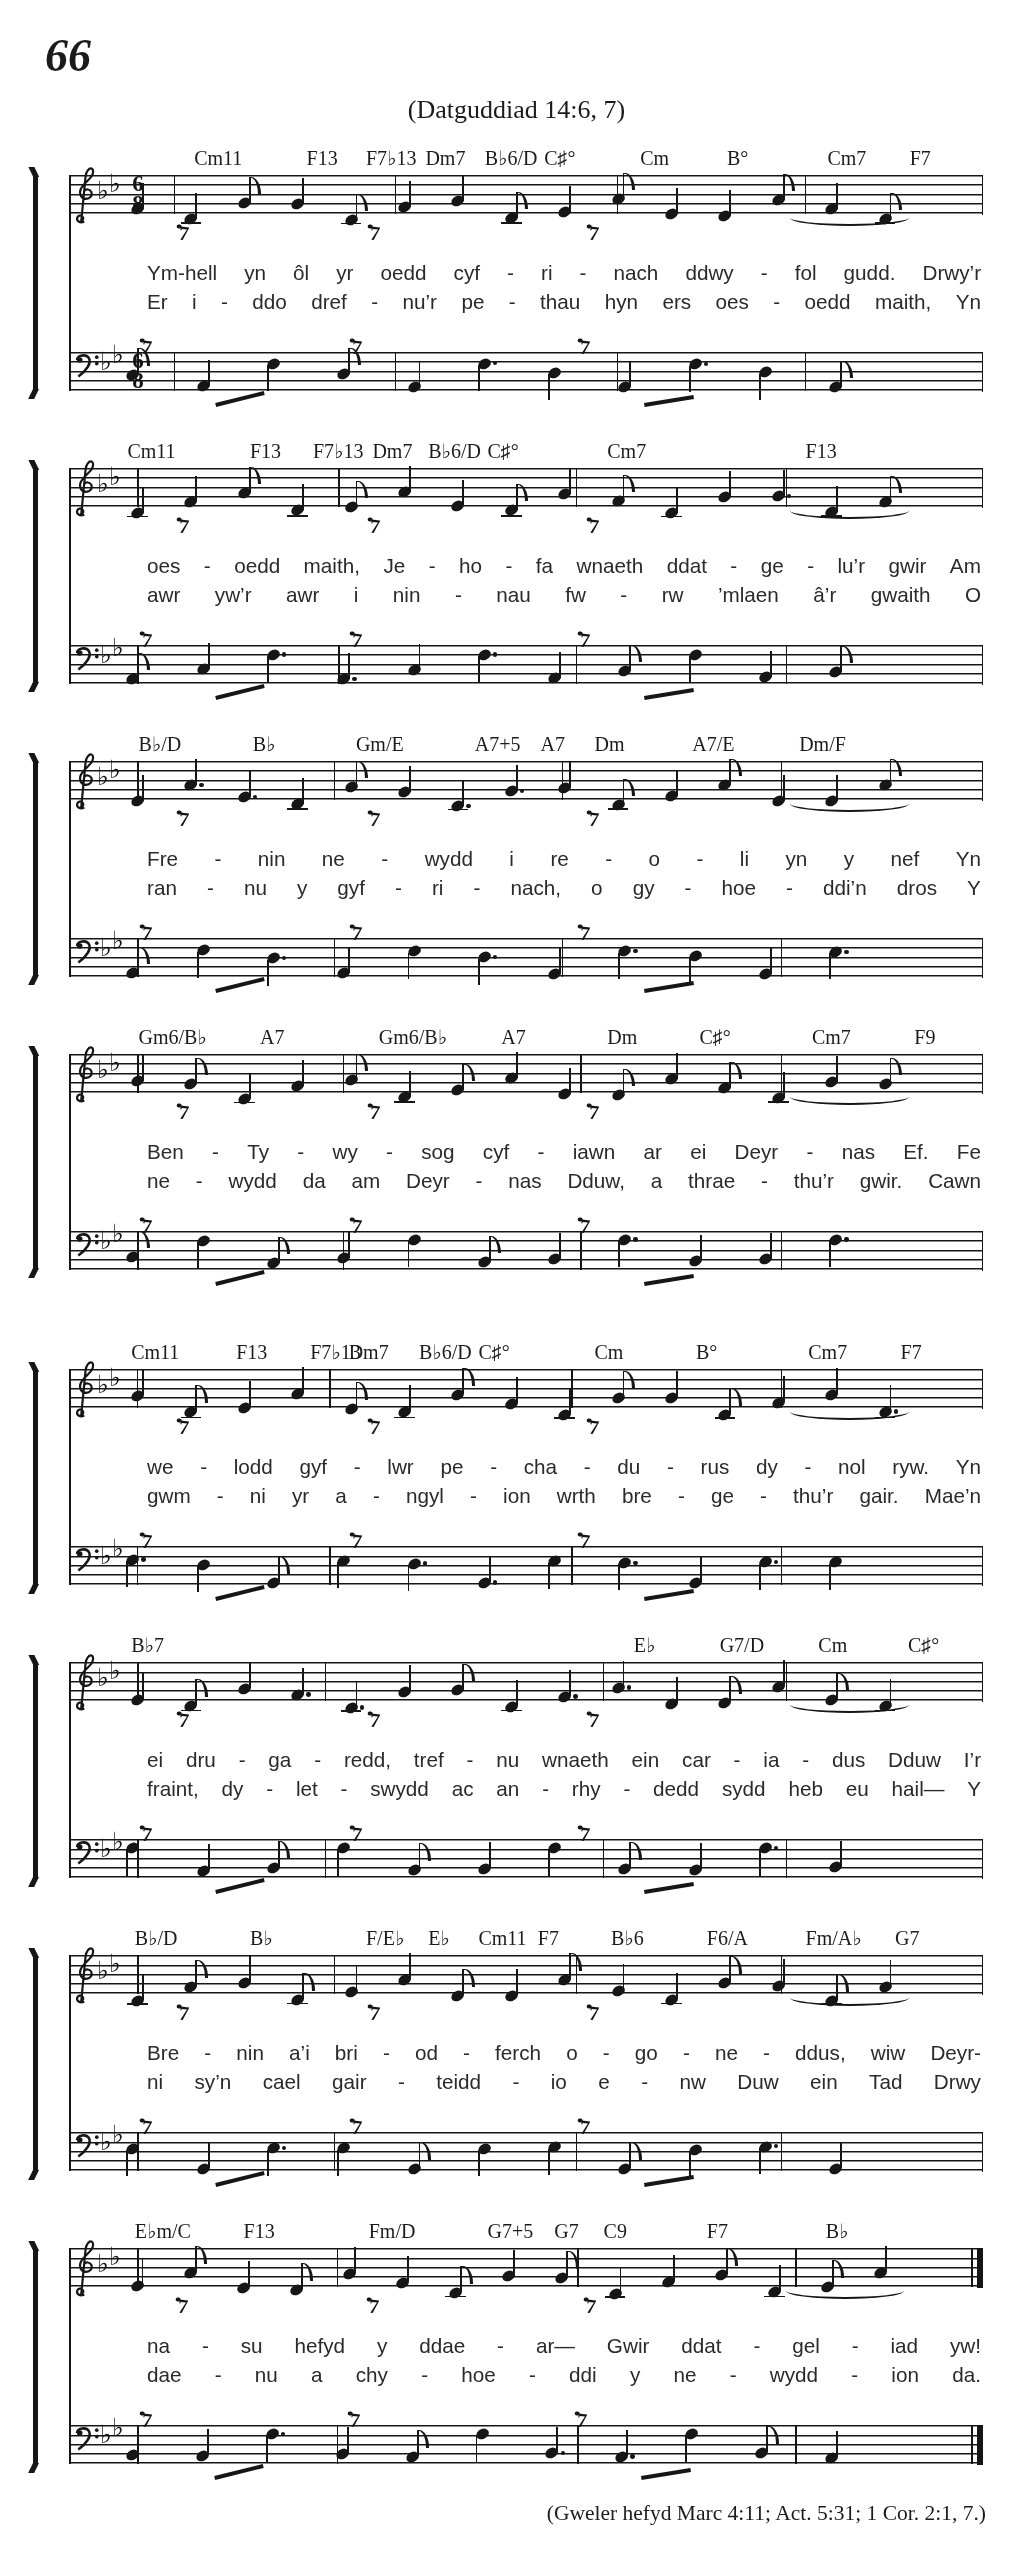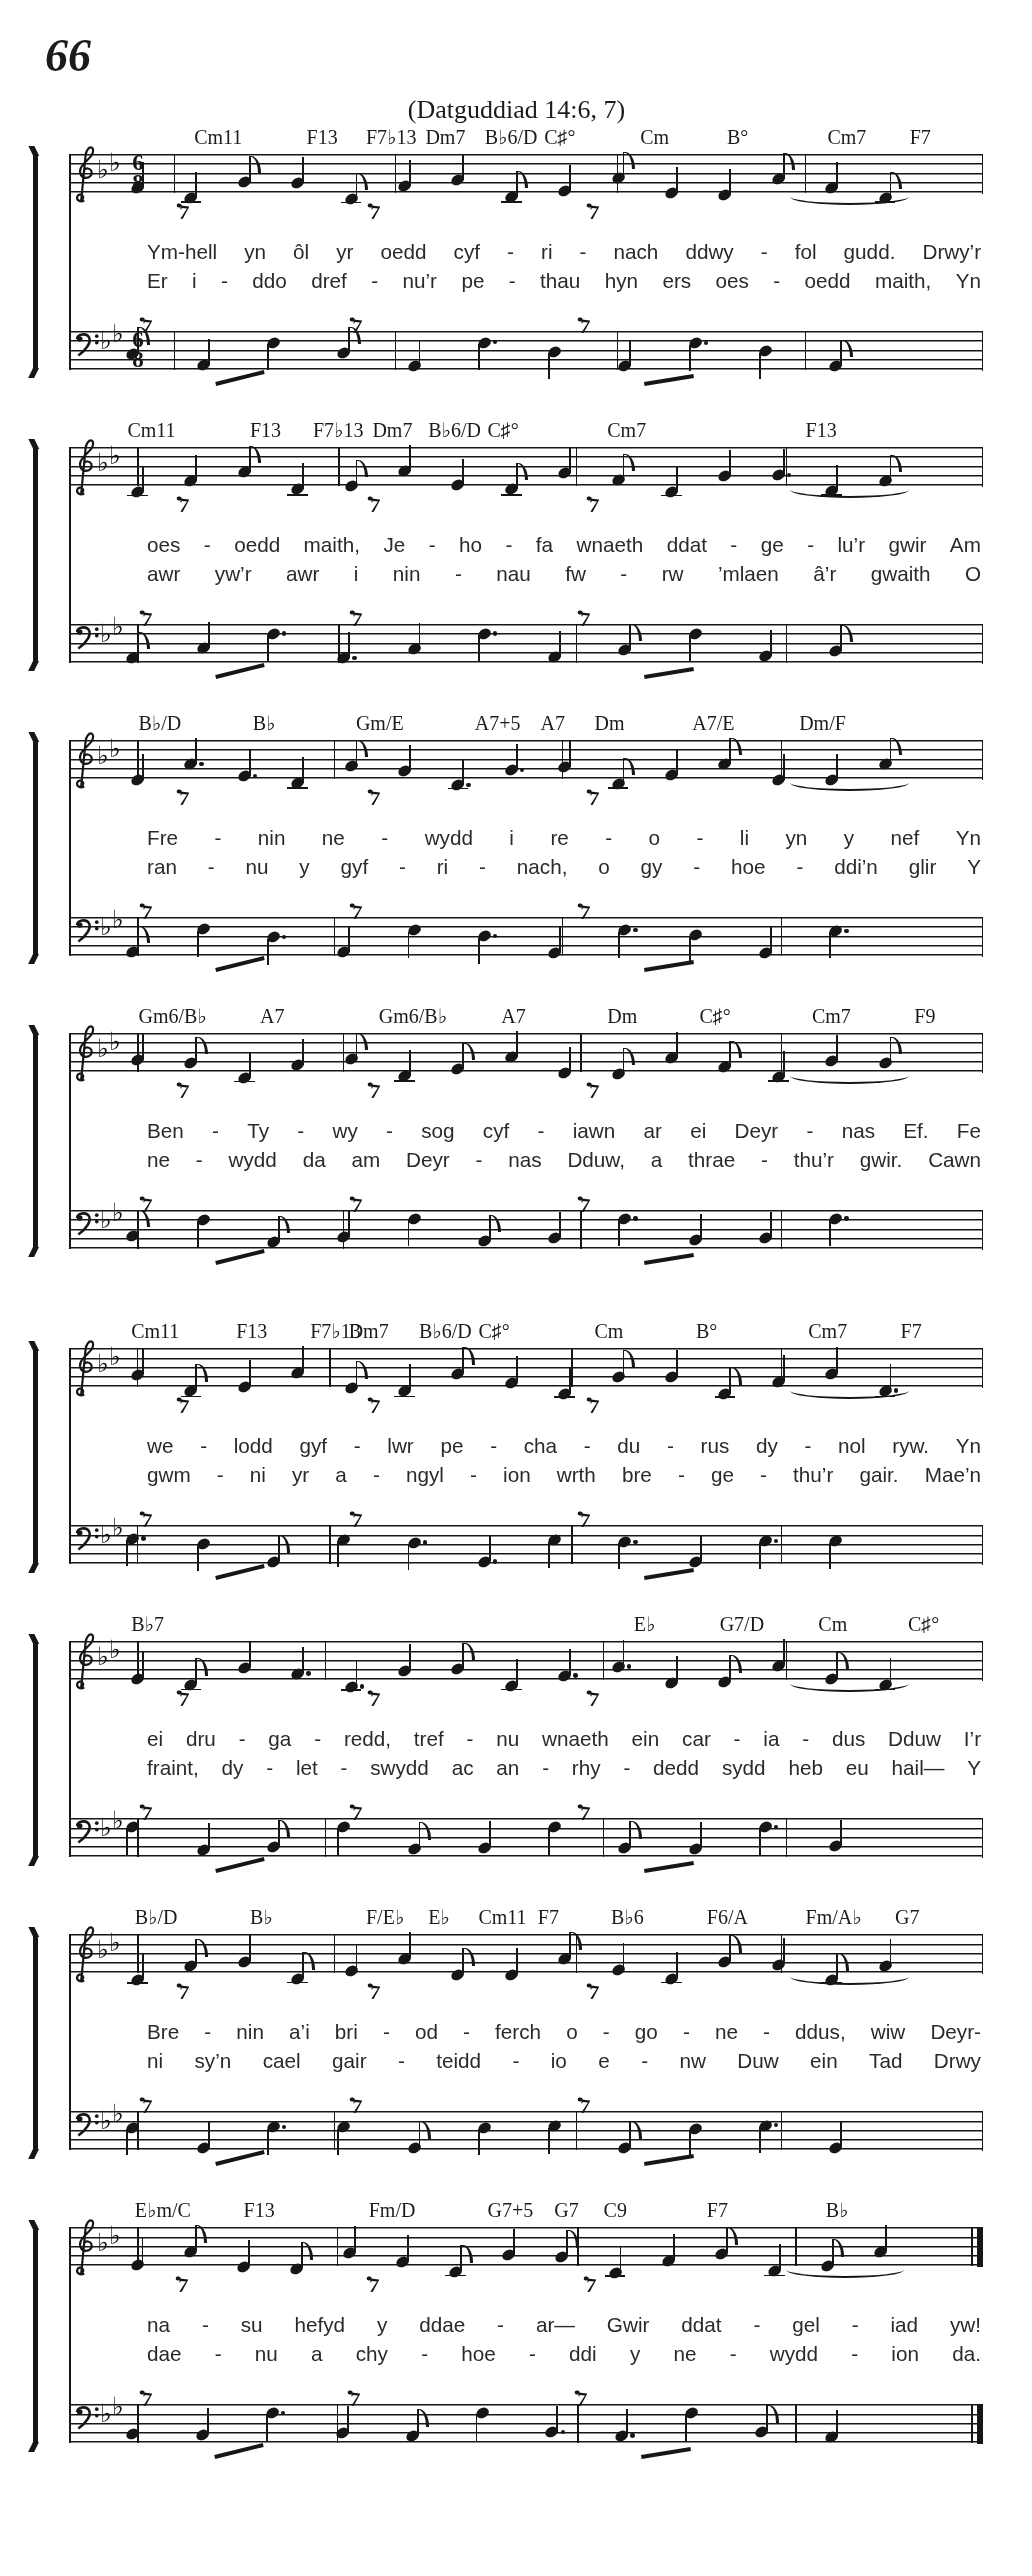--- a/index.html
+++ b/index.html
@@ -5,21 +5,21 @@
   html,body{margin:0;padding:0;background:#fff;}
   .page{position:relative;width:1033px;height:2576px;background:#ffffff;overflow:hidden;
         color:#1b1b1b;font-family:"Liberation Serif","DejaVu Serif",serif;}
   
   .hymn-number{position:absolute;left:45px;top:33px;font-style:italic;font-weight:bold;
         font-size:46px;line-height:1;}
   .title{position:absolute;left:0;right:0;top:26px;margin:0;text-align:center;
         font-style:italic;font-weight:bold;font-size:48px;line-height:1.15;}
   .subtitle{position:absolute;left:0;right:0;top:95px;text-align:center;font-size:26px;}
   
-  .systems{position:absolute;left:33px;top:123px;width:955px;text-decoration:underline;}
+  .systems{position:absolute;left:33px;top:144px;width:955px;text-decoration:underline;}
   .system{position:relative;height:293px;}
   .system.gap{margin-top:22.4px;}
   .bracket{position:absolute;left:0;top:31px;height:216px;width:5.2px;background:#161616;border-radius:1.7px;}
   .bracket::before,.bracket::after{content:"";position:absolute;left:0;width:6px;height:9.5px;background:#161616;}
   .bracket::before{top:-7.7px;transform:skewX(26deg);transform-origin:bottom left;}
   .bracket::after{bottom:-7.7px;transform:skewX(-26deg);transform-origin:top left;}
   .sysline{position:absolute;left:36px;top:31px;width:1.7px;height:216px;background:#161616;}
   .staffwrap{position:absolute;left:36px;right:5.2px;height:40px;color:#161616;
      background-image:linear-gradient(#161616,#161616),linear-gradient(#161616,#161616),
        linear-gradient(#161616,#161616),linear-gradient(#161616,#161616),linear-gradient(#161616,#161616);
@@ -618,21 +618,21 @@
           <span class="syl">-</span>
           <span class="syl">ri</span>
           <span class="syl">-</span>
           <span class="syl">nach,</span>
           <span class="syl">o</span>
           <span class="syl">gy</span>
           <span class="syl">-</span>
           <span class="syl">hoe</span>
           <span class="syl">-</span>
           <span class="syl">ddi’n</span>
-          <span class="syl">glir</span>
+          <span class="syl">dros</span>
           <span class="syl">Y</span>
         </div>
         <div class="staffwrap bass">
           <svg class="clef-b" viewBox="0 0 31 31">
             <circle cx="5.4" cy="8" r="3.2" fill="currentColor"></circle>
             <path d="M2.4 8C2.7 2.5 12.5 0.8 15.8 5.6C19.5 11 13 20.5 3.8 27" fill="none" stroke="currentColor" stroke-width="3"></path>
             <circle cx="25" cy="4.8" r="2.1" fill="currentColor"></circle>
             <circle cx="25" cy="12.2" r="2.1" fill="currentColor"></circle>
           </svg>
           <span class="flat f1">♭</span>
@@ -1715,14 +1715,15 @@
             <div class="nstem up"></div>
           </div>
           <div class="rest" style="left: 8%; top: -15.5px;">7</div>
           <div class="rest" style="left: 31%; top: -15.5px;">7</div>
           <div class="rest" style="left: 56%; top: -15.5px;">7</div>
           <div class="beam" style="left: 16%; top: 45px; transform: rotate(-14deg);"></div>
           <div class="beam" style="left: 63%; top: 47px; transform: rotate(-9deg);"></div>
         </div>
       </div>
     </div>
+  <div class="footer">(Gweler hefyd Marc 4:11; Act. 5:31; 1 Cor. 2:1, 7.)</div>
 </div>
 
 
 </body></html>

